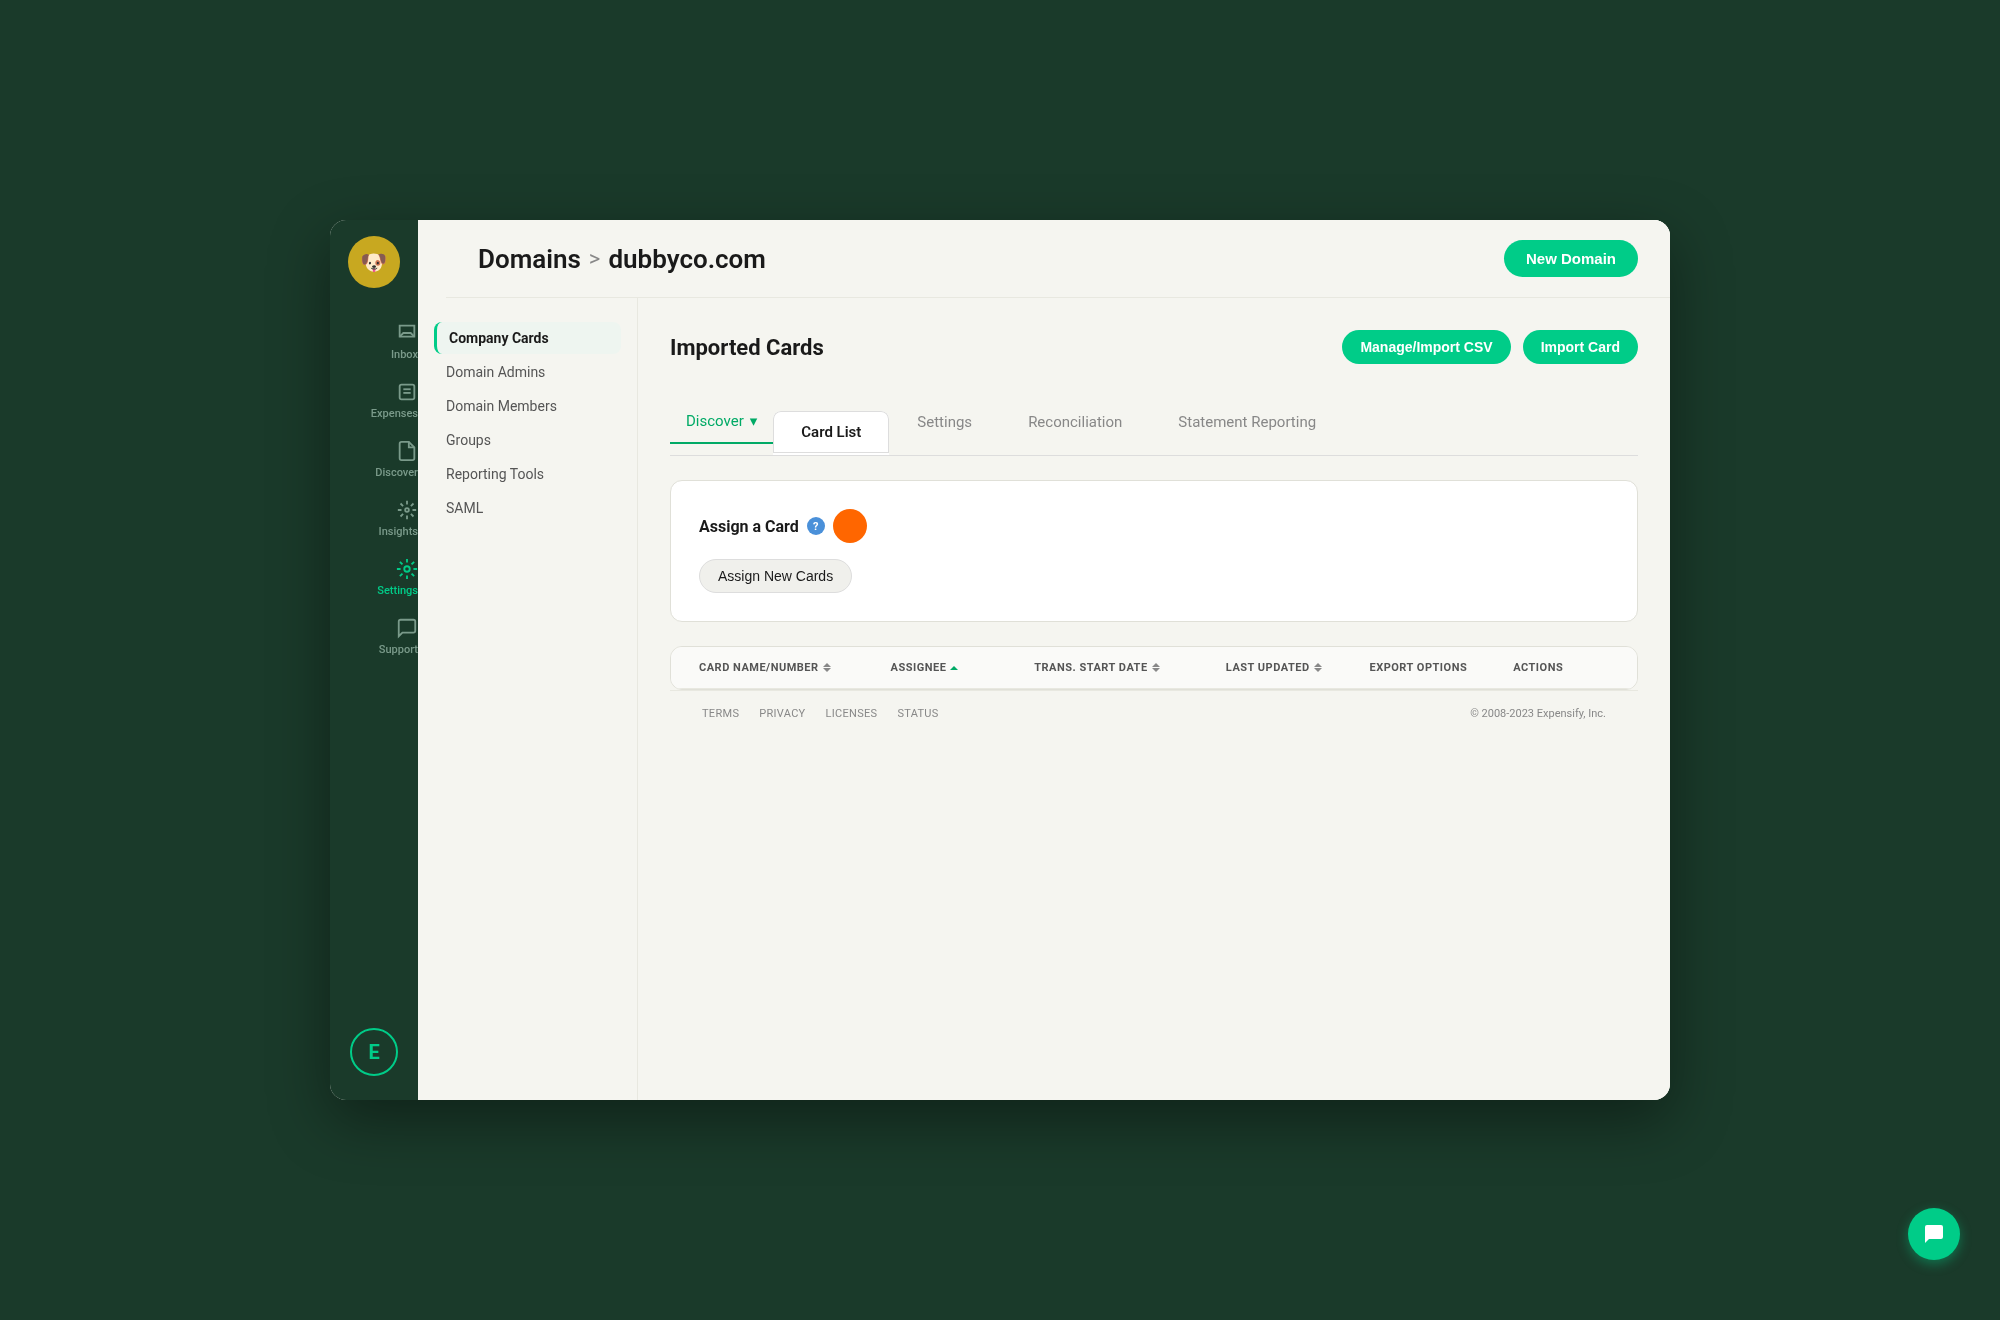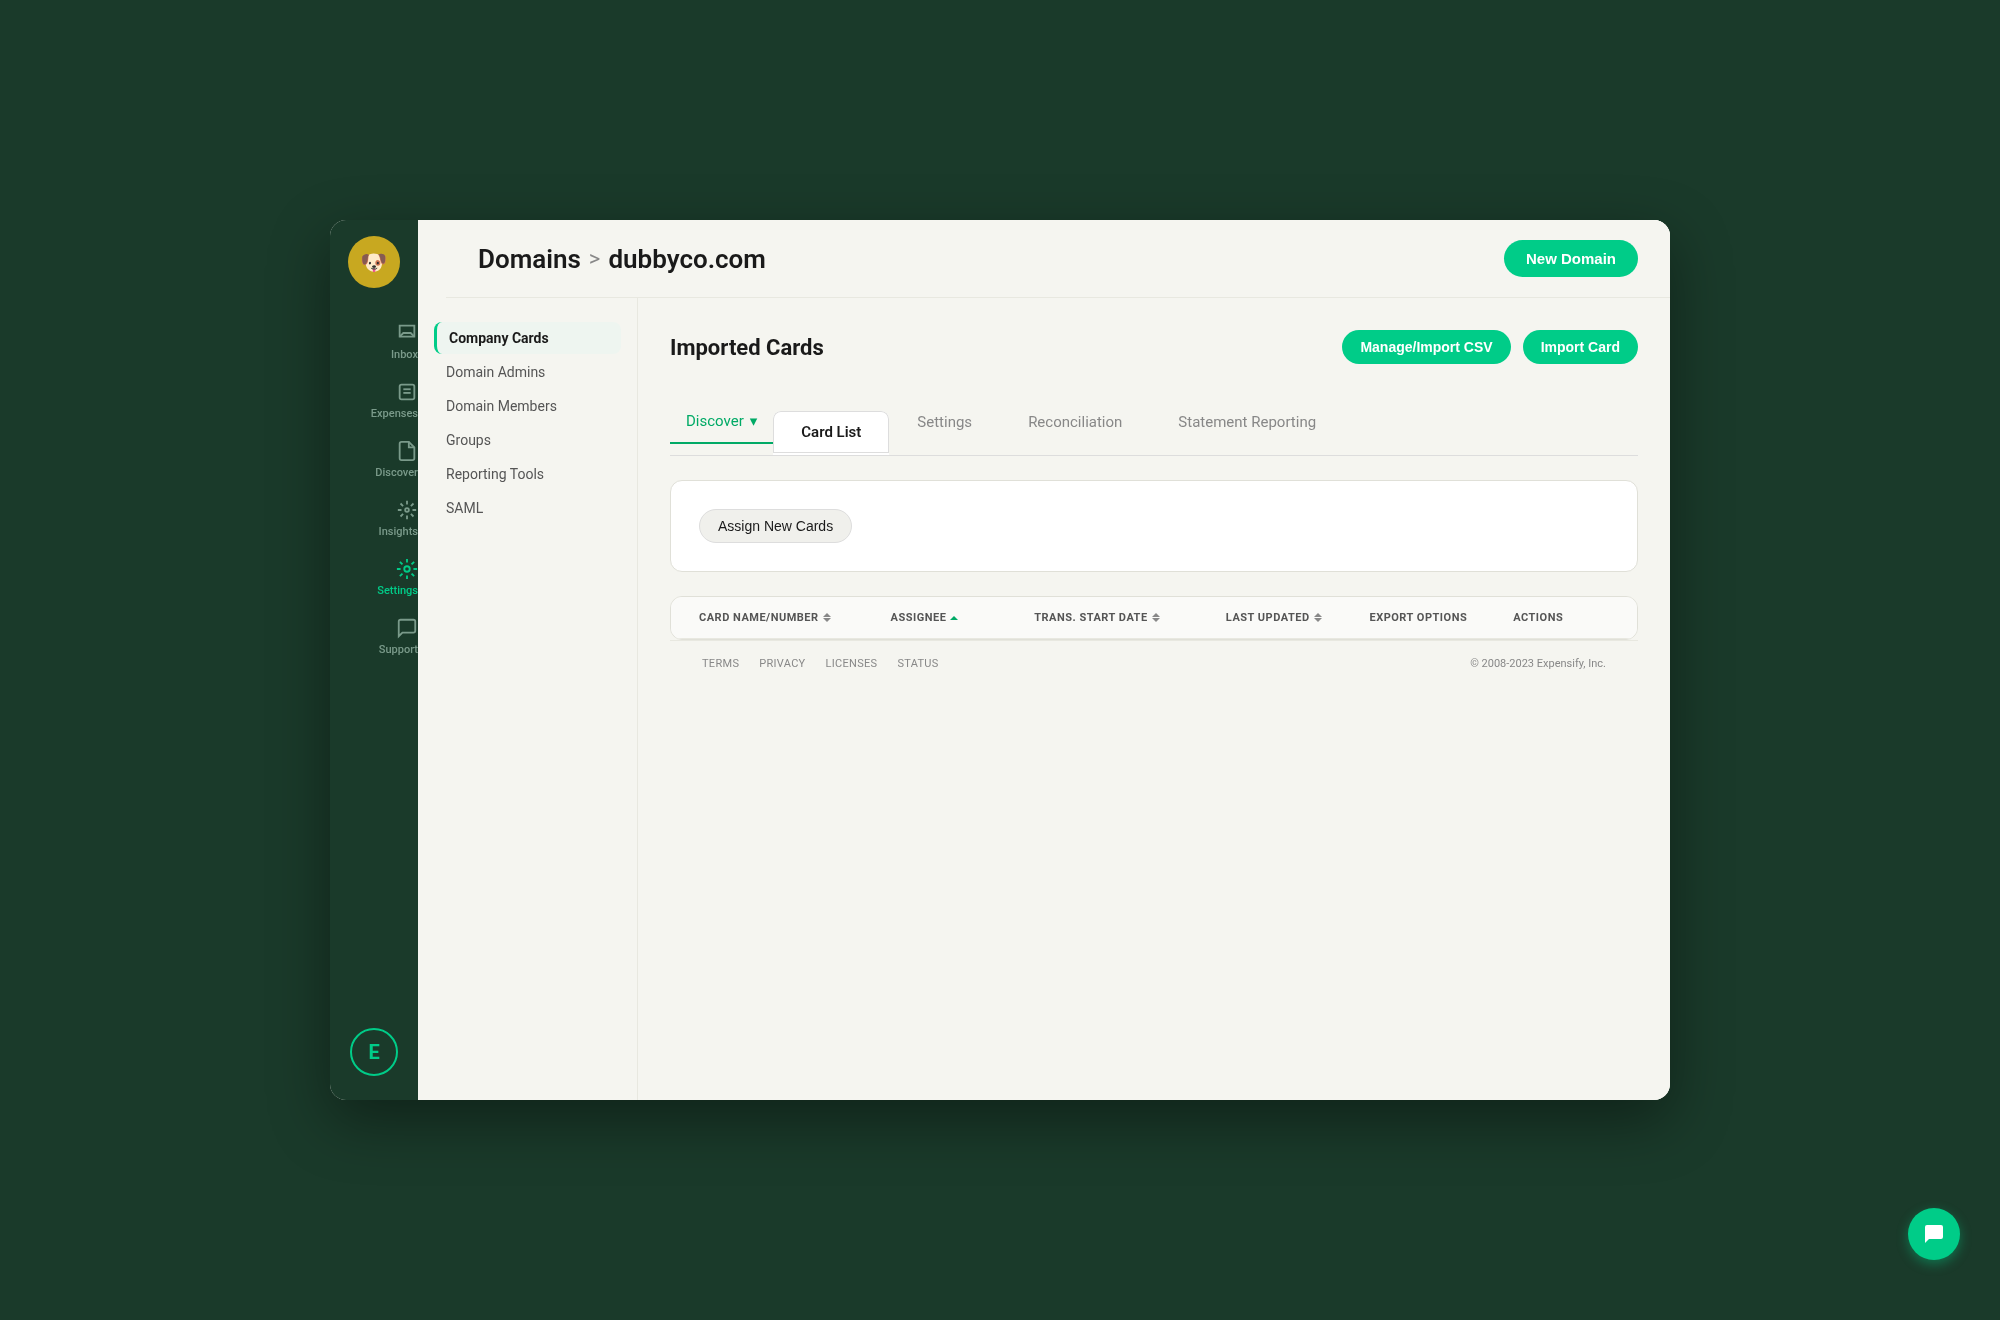--- a/index.html
+++ b/index.html
@@ -478,20 +478,25 @@
             <span>Discover</span>
             <span>▾</span>
           </div>
           <div class="tab active">Card List</div>
           <div class="tab-inactive">Settings</div>
           <div class="tab-inactive">Reconciliation</div>
           <div class="tab-inactive">Statement Reporting</div>
         </div>
 
         <div class="card-area">
+          <div class="assign-card-header">
+            <span class="assign-card-title">Assign a Card</span>
+            <div class="help-icon">?</div>
+            <div class="orange-dot"></div>
+          </div>
           <button class="btn-assign-new-cards">Assign New Cards</button>
         </div>
 
         <div class="table-container">
           <div class="table-header">
             <div class="th">
               <span>CARD NAME/NUMBER</span>
               <div class="sort-icon">
                 <div class="sort-arrow up"></div>
                 <div class="sort-arrow down"></div>

